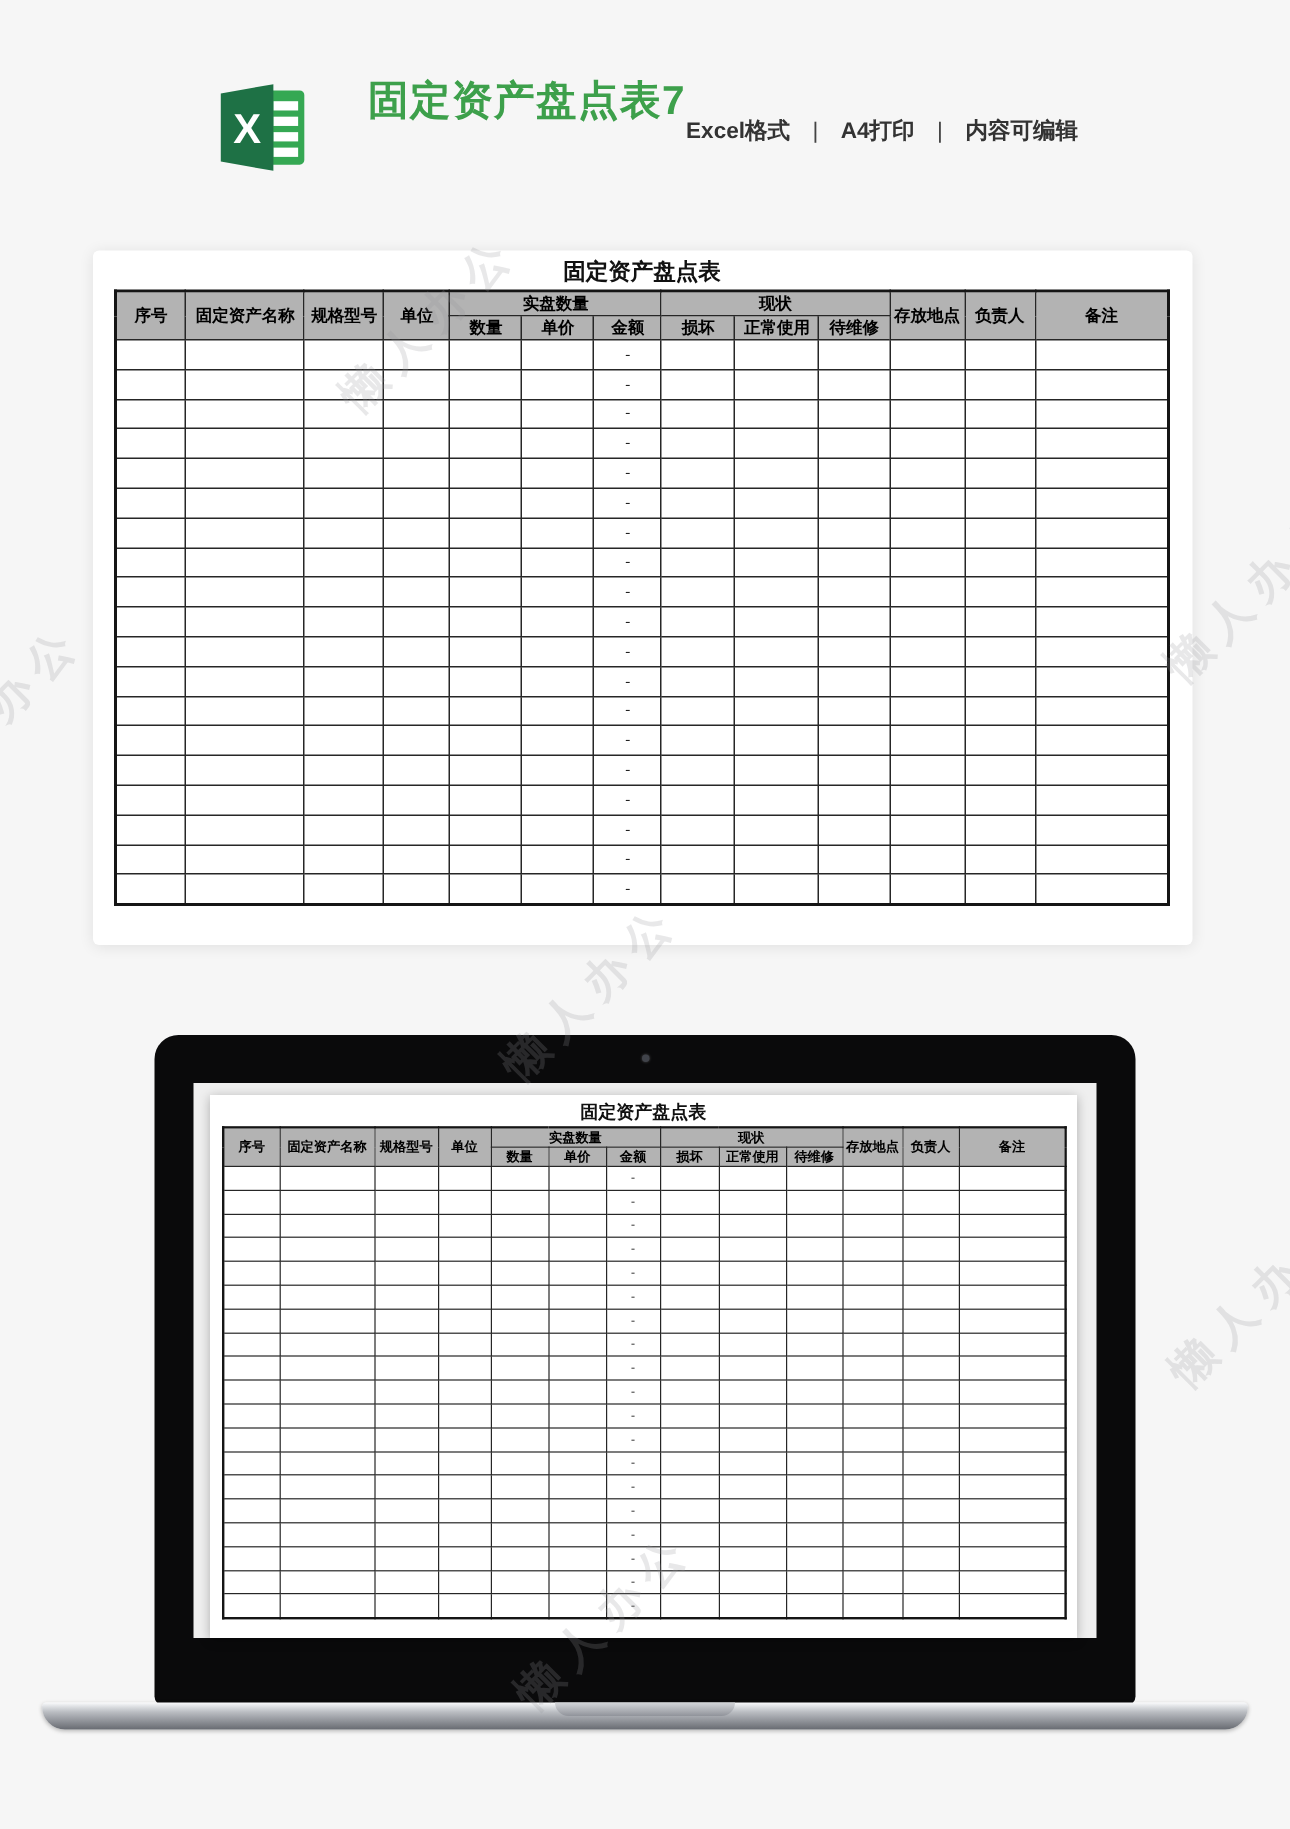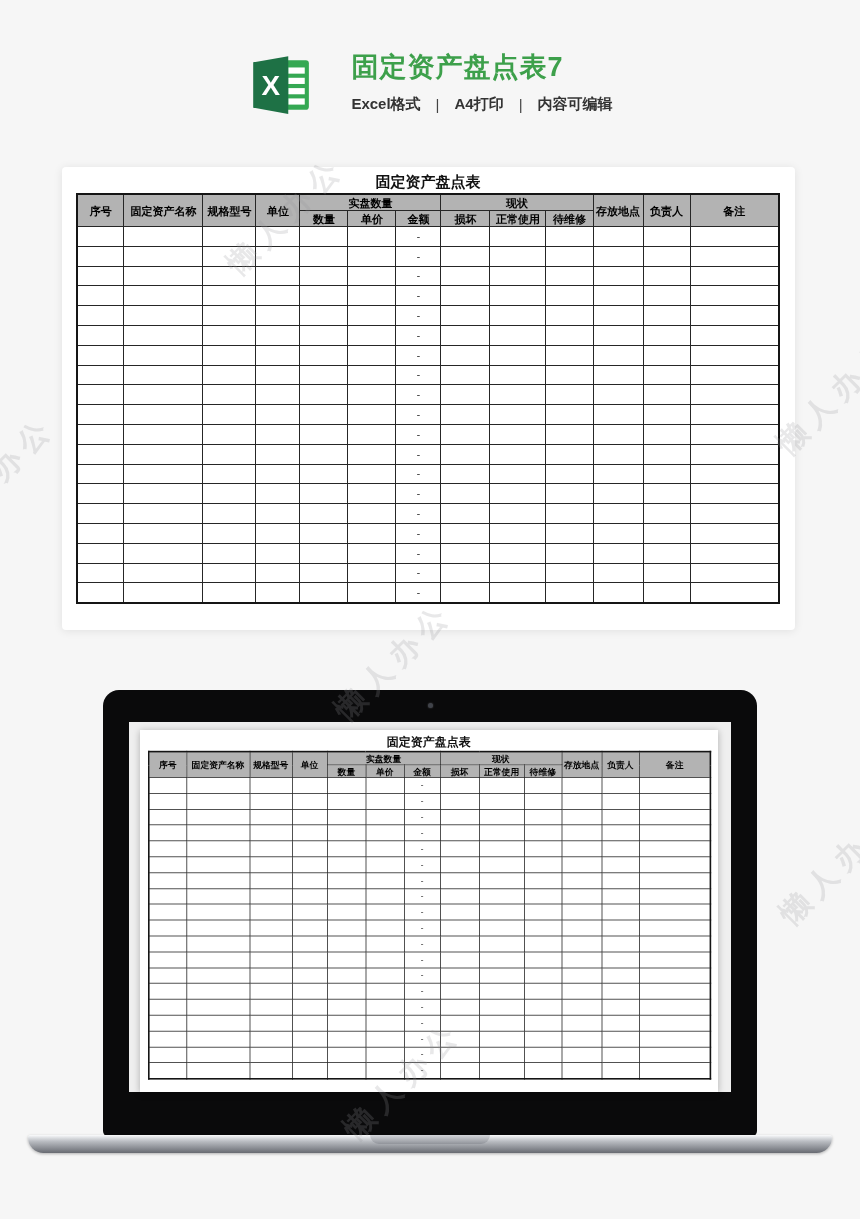--- a/index.html
+++ b/index.html
@@ -2,21 +2,21 @@
 <html><head>
 <meta charset="utf-8">
 <style>
   html,body{margin:0;padding:0;}
   body{width:860px;height:1219px;background:#f6f6f6;font-family:"Liberation Sans",sans-serif;position:relative;}
   .stage{position:absolute;left:0;top:0;width:860px;height:1219px;overflow:hidden;}
 
   
   .header{position:absolute;left:0;top:48px;width:100%;display:flex;justify-content:center;gap:38px;}
   .xl-icon{width:66px;height:66px;margin-top:4px;flex:0 0 auto;}
-  .head-text{display:flex;flex-direction:column;}
+  .head-text{display:flex;flex-direction:row;}
   .page-title{margin:0;font-size:27px;line-height:38px;font-weight:bold;color:#3da04b;letter-spacing:1px;}
   .subtitle{margin-top:9px;font-size:15px;font-weight:bold;color:#333;display:flex;align-items:center;gap:15px;}
   .subtitle .sep{font-weight:normal;color:#444;}
 
   
   .card{position:absolute;left:62px;top:167px;width:733px;height:463px;background:#fff;
         border-radius:4px;box-shadow:0 1px 10px rgba(0,0,0,0.09);}
   #preview-main{position:absolute;left:12px;top:5px;width:708px;}
 
   

